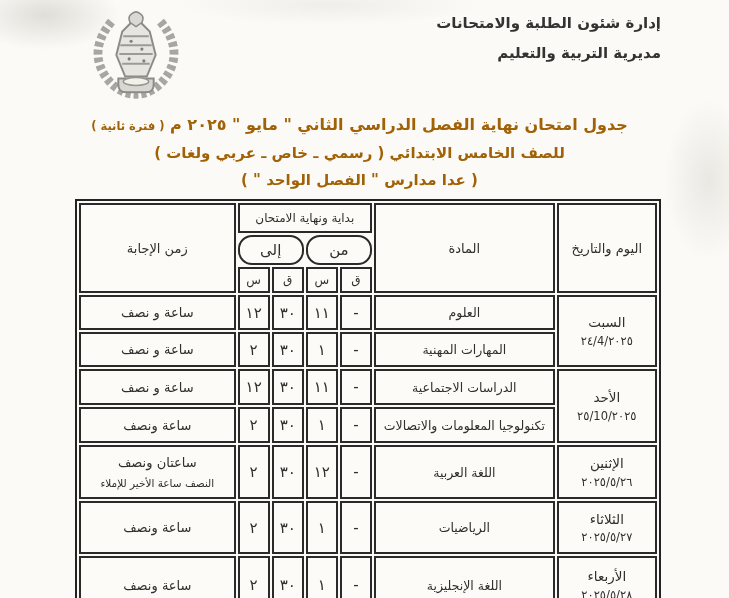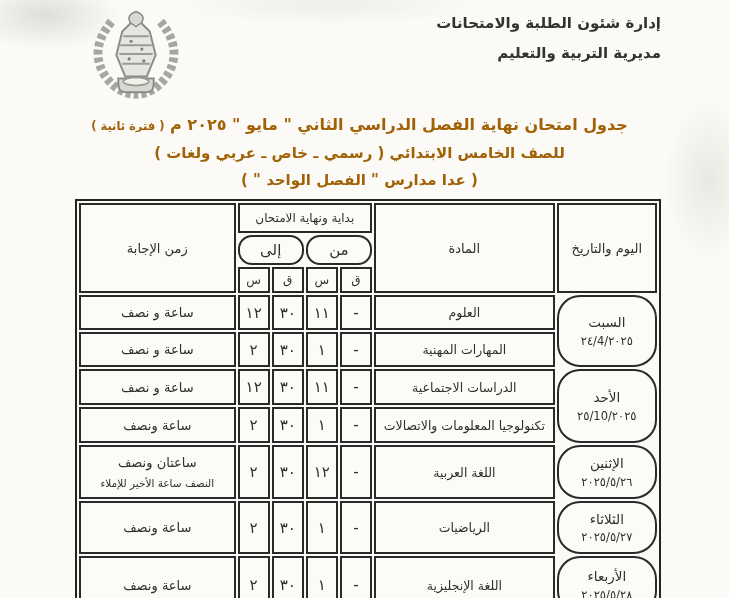--- a/index.html
+++ b/index.html
@@ -54,21 +54,21 @@
     padding:1px 3px;
   }
   th{font-size:13px;}
   th.win-h{font-size:12px;height:24px;}
   th.fromto-h{height:24px;font-size:15px;border-radius:14px;}
   th.sq{height:20px;font-size:12px;}
   td.num{font-size:15px;}
   td.subj{font-size:12.5px;white-space:nowrap;}
   td.dur{font-size:13px;}
   td.dur .dur-note{font-size:10.5px;margin-top:7px;white-space:nowrap;}
-  td.day{line-height:1.5;border-radius:23px;}
+  td.day{line-height:1.5;}
   td.day .day-name{font-size:13.5px;}
   td.day .day-date{font-size:11.5px;}
   tr.rA td{height:29px;}
   tr.rB td{height:30px;}
   tr.rC td{height:48px;}
   tr.rD td{height:47px;}
   tr.rE td{height:52px;}
 </style>
 </head>
 <body>

